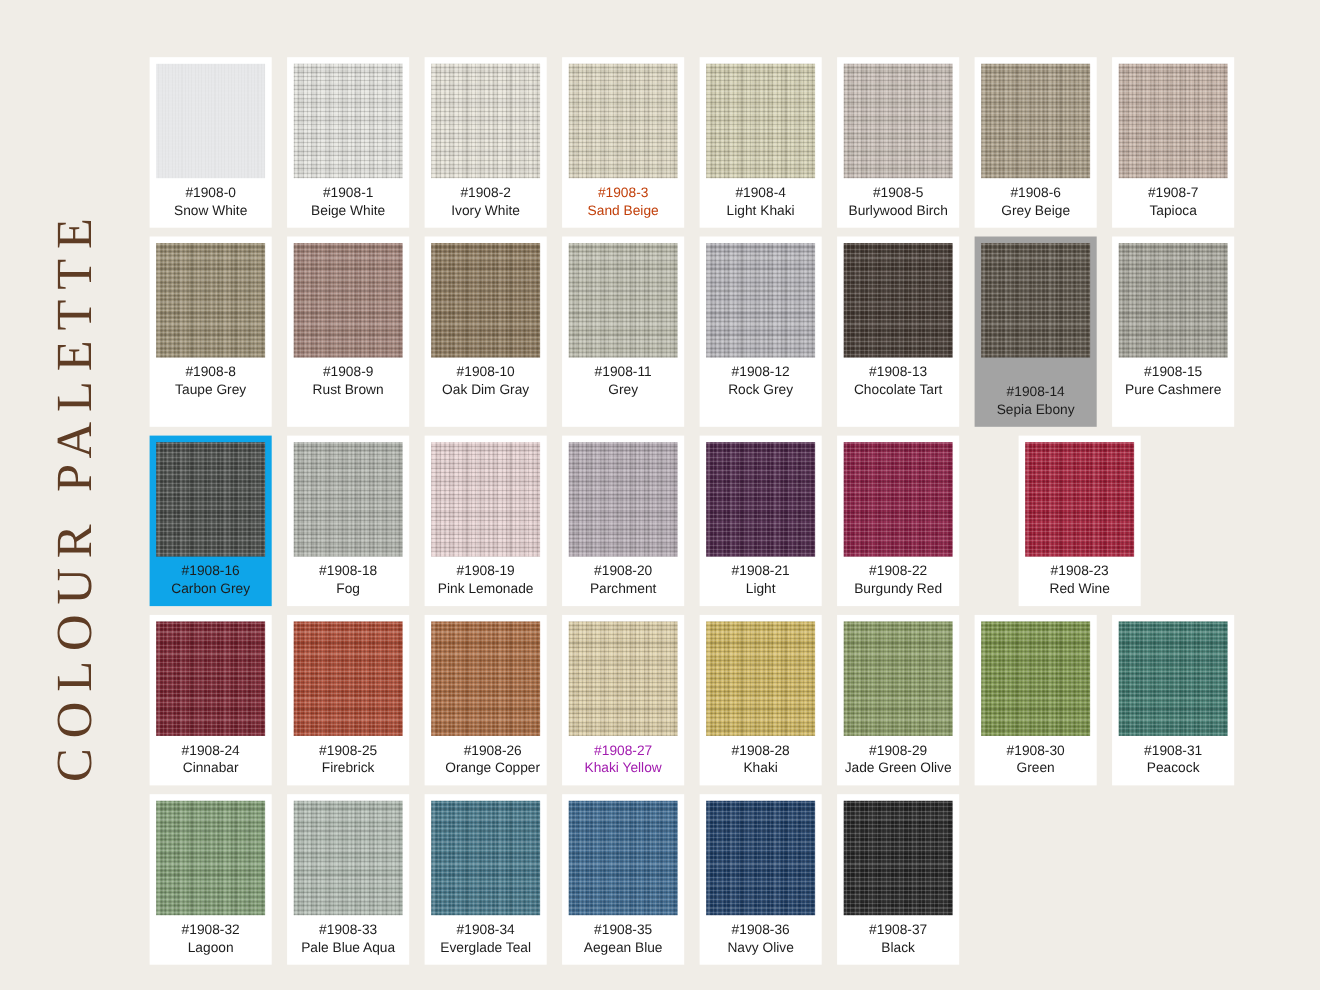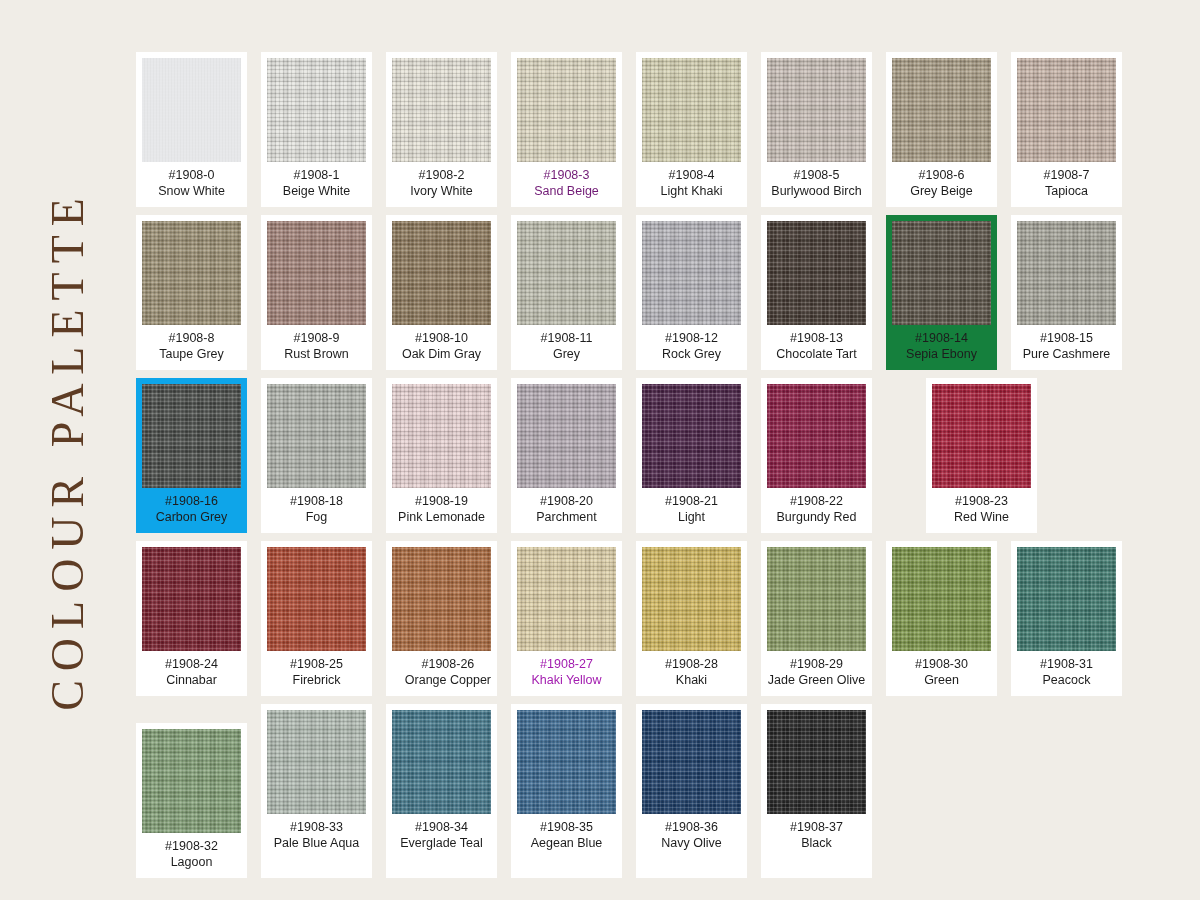--- a/index.html
+++ b/index.html
@@ -155,21 +155,21 @@
           </div>
           <div class="label" style="color: rgb(29, 29, 29);">
             <span class="code">#1908-2</span>
             <span class="name">Ivory White</span>
           </div>
         </div>
         <div class="card" style="background: rgb(255, 255, 255);">
           <div class="swatch" style="background: rgb(222, 216, 194);">
             <div class="tex"></div>
           </div>
-          <div class="label" style="color: #701a75;">
+          <div class="label" style="color: #c2410c;">
             <span class="code">#1908-3</span>
             <span class="name">Sand Beige</span>
           </div>
         </div>
         <div class="card" style="background: rgb(255, 255, 255);">
           <div class="swatch" style="background: rgb(214, 210, 180);">
             <div class="tex"></div>
           </div>
           <div class="label" style="color: rgb(29, 29, 29);">
             <span class="code">#1908-4</span>
@@ -252,21 +252,21 @@
         </div>
         <div class="card" style="background: rgb(255, 255, 255);">
           <div class="swatch" style="background: rgb(70, 59, 52);">
             <div class="tex"></div>
           </div>
           <div class="label" style="color: rgb(29, 29, 29);">
             <span class="code">#1908-13</span>
             <span class="name">Chocolate Tart</span>
           </div>
         </div>
-        <div class="card" style="background: #15803d;">
+        <div class="card" style="background: #a3a3a3; gap: 18px;">
           <div class="swatch" style="background: rgb(91, 83, 72);">
             <div class="tex"></div>
           </div>
           <div class="label" style="color: rgb(29, 29, 29);">
             <span class="code">#1908-14</span>
             <span class="name">Sepia Ebony</span>
           </div>
         </div>
         <div class="card" style="background: rgb(255, 255, 255);">
           <div class="swatch" style="background: rgb(167, 166, 155);">
@@ -411,21 +411,21 @@
           <div class="swatch" style="background: rgb(63, 122, 111);">
             <div class="tex"></div>
           </div>
           <div class="label" style="color: rgb(29, 29, 29);">
             <span class="code">#1908-31</span>
             <span class="name">Peacock</span>
           </div>
         </div>
       </div>
       <div class="row">
-        <div class="card" style="background: rgb(255, 255, 255); margin-top: 19px;">
+        <div class="card" style="background: rgb(255, 255, 255);">
           <div class="swatch" style="background: rgb(131, 160, 119);">
             <div class="tex"></div>
           </div>
           <div class="label" style="color: rgb(29, 29, 29);">
             <span class="code">#1908-32</span>
             <span class="name">Lagoon</span>
           </div>
         </div>
         <div class="card" style="background: rgb(255, 255, 255);">
           <div class="swatch" style="background: rgb(179, 189, 180);">

